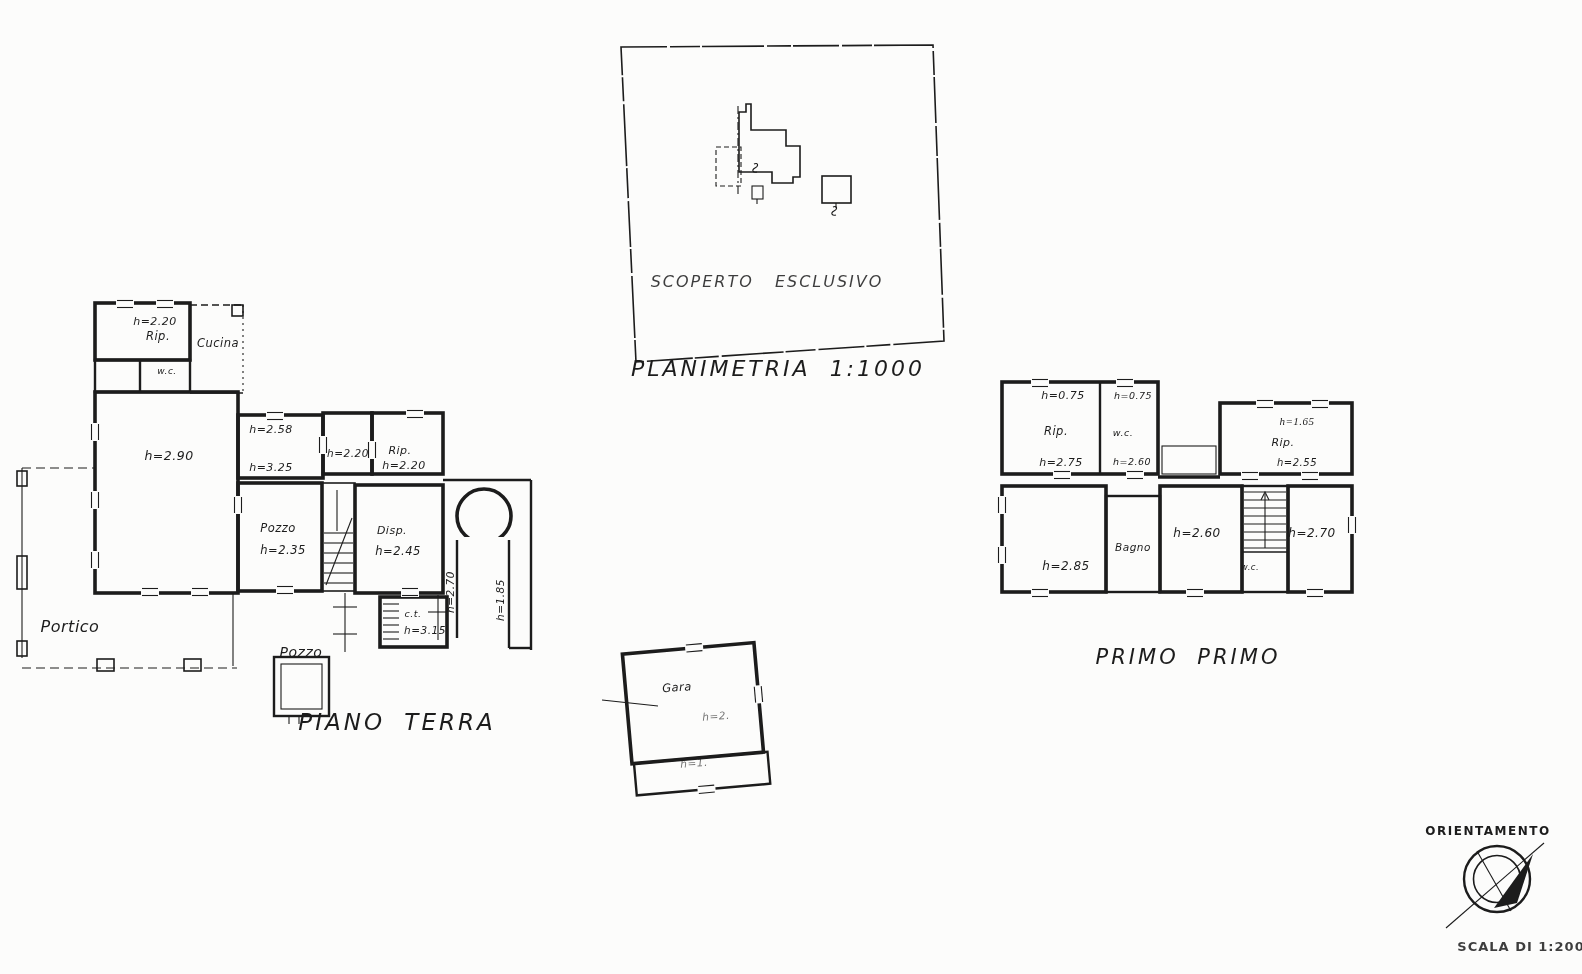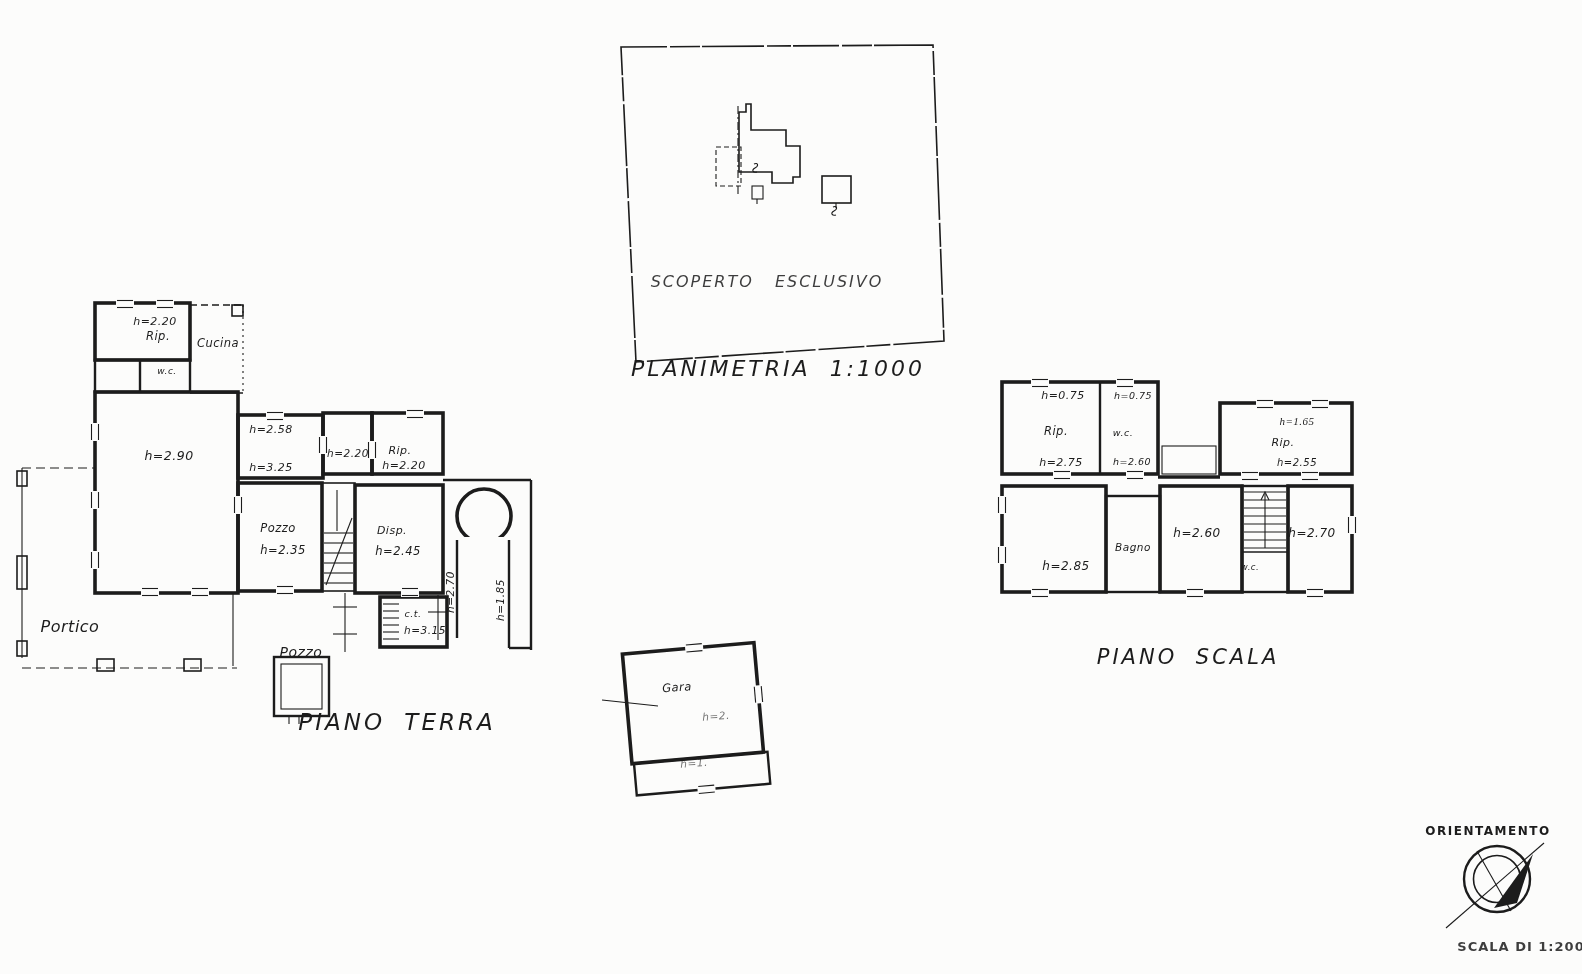--- a/index.html
+++ b/index.html
@@ -252,18 +252,18 @@
   <div class="lbl" style="left:1123px;top:433px;font-size:9.5px;">w.c.</div>
   <div class="lbl" style="left:1132px;top:462px;font-size:9.5px;">h=2.60</div>
   <div class="lbl" style="left:1297px;top:421px;font-size:11px;font-family:Liberation Serif, serif;">h=1.65</div>
   <div class="lbl" style="left:1283px;top:442px;font-size:11px;">Rip.</div>
   <div class="lbl" style="left:1297px;top:463px;font-size:10px;">h=2.55</div>
   <div class="lbl" style="left:1066px;top:566px;font-size:12px;">h=2.85</div>
   <div class="lbl" style="left:1133px;top:547px;font-size:10.5px;">Bagno</div>
   <div class="lbl" style="left:1197px;top:533px;font-size:12px;">h=2.60</div>
   <div class="lbl" style="left:1250px;top:567px;font-size:8.5px;">w.c.</div>
   <div class="lbl" style="left:1312px;top:533px;font-size:12px;">h=2.70</div>
-  <div class="lbl title" style="left:1188px;top:657px;font-size:21px;">PIANO  SCALA</div>
+  <div class="lbl title" style="left:1188px;top:657px;font-size:21px;">PRIMO  PRIMO</div>
 
   <div class="lbl upright" style="left:1488px;top:831px;font-size:12px;letter-spacing:1.5px;">ORIENTAMENTO</div>
   <div class="lbl upright fade85" style="left:1521px;top:946px;font-size:13px;letter-spacing:1px;">SCALA DI 1:200</div>
 
 </div>
 
 </body></html>

